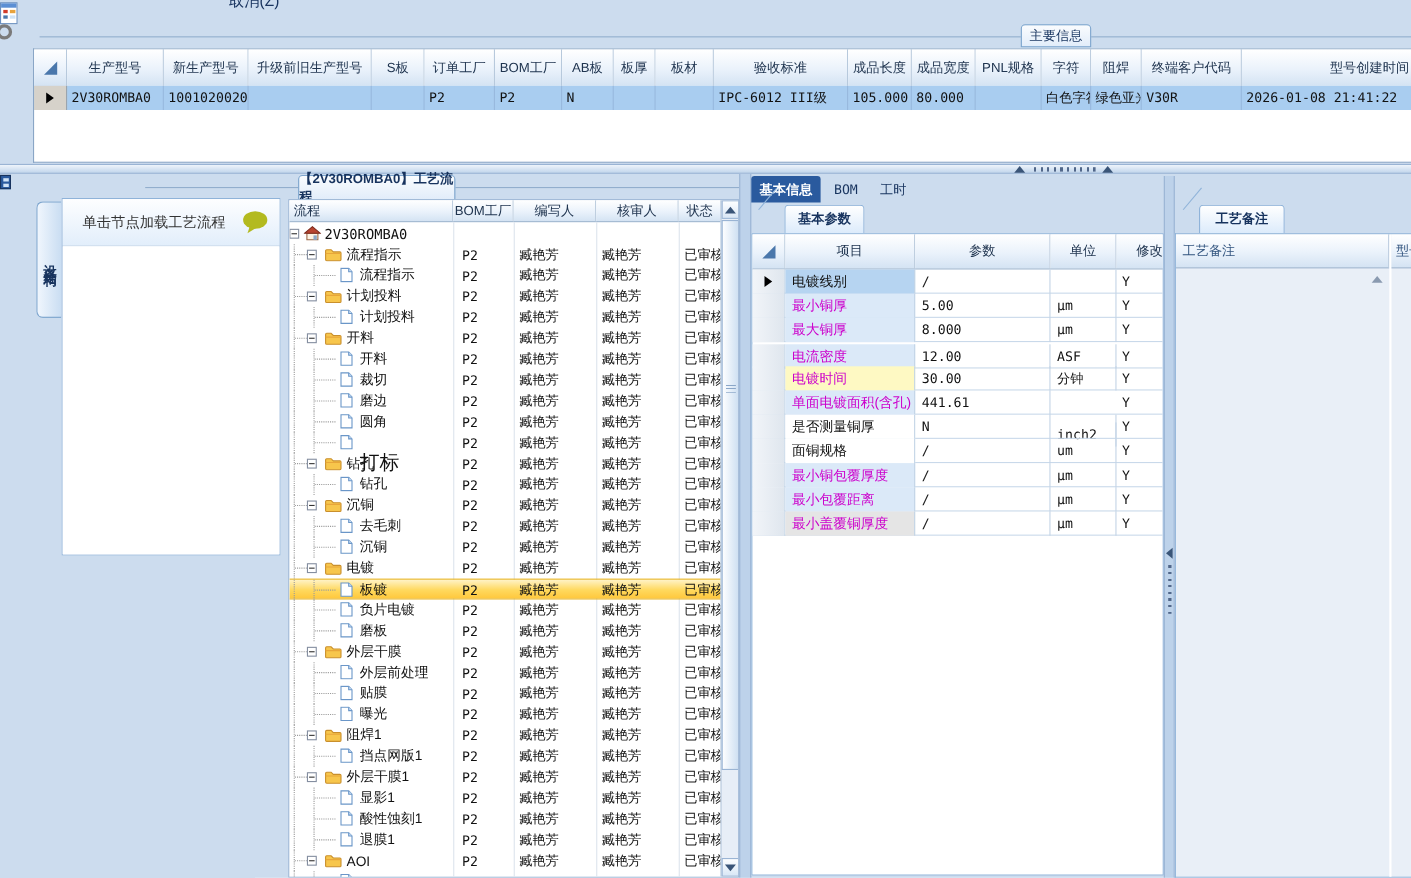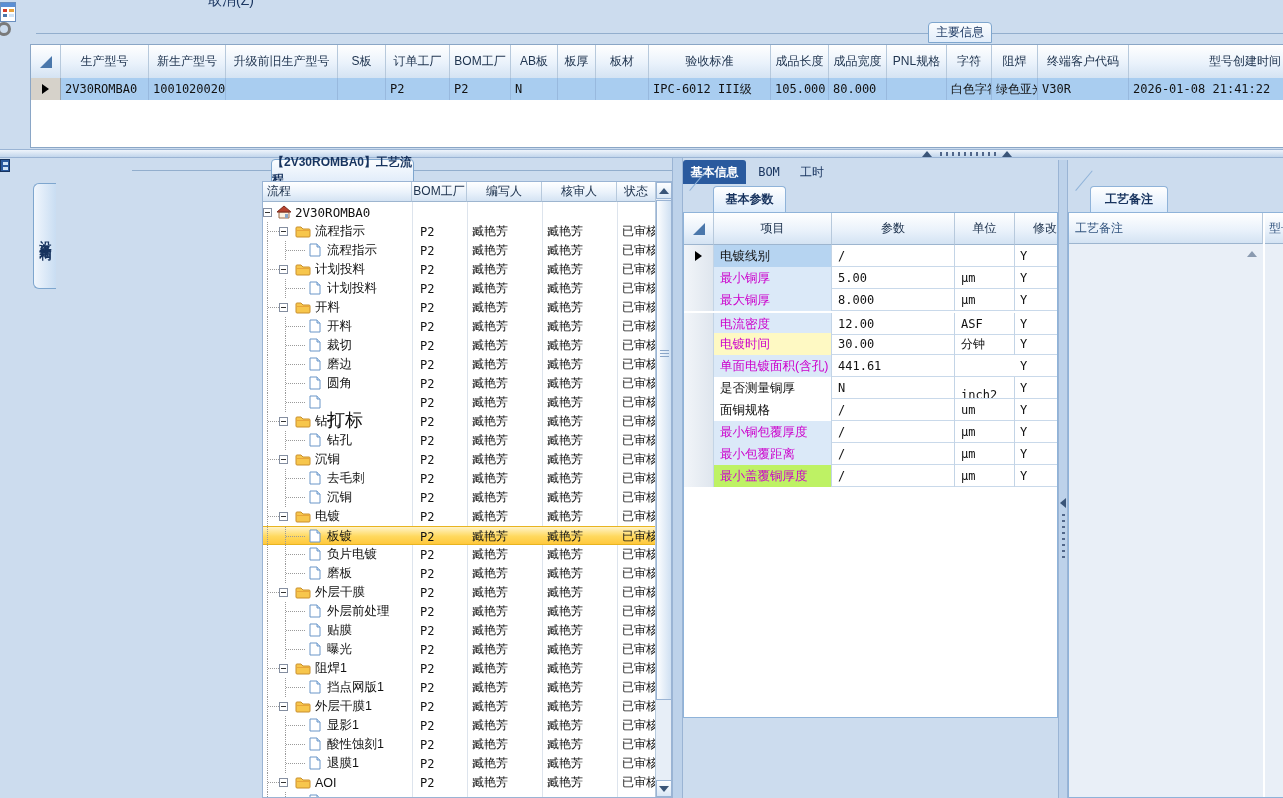--- a/index.html
+++ b/index.html
@@ -120,20 +120,30 @@
 
   <div class="abs" style="left:0;top:159px;width:10px;height:13px;background:#2a5a9e;border:1px solid #17335e;">
     <div class="abs" style="left:2px;top:2px;width:5px;height:3px;background:#cfe3f7;"></div>
     <div class="abs" style="left:2px;top:7px;width:5px;height:3px;background:#cfe3f7;"></div>
   </div>
 
   <div class="abs vtab" style="left:33px;top:183px;width:23px;height:106px;">
     <span>设备结构</span>
   </div>
 
+  <div class="abs" style="left:56px;top:180px;width:199px;height:325px;background:#fff;border:1px solid #8fb3d9;">
+    <div class="hintbar" style="height:43px;padding-left:18px;">
+      <span style="font-size:13px;color:#333;">单击节点加载工艺流程</span>
+      <svg width="26" height="22" style="margin-left:14px;">
+        <ellipse cx="13" cy="9" rx="11" ry="8" fill="#b3ba1f"></ellipse>
+        <path d="M8 15 L6 21 L14 16 Z" fill="#b3ba1f"></path>
+      </svg>
+    </div>
+    <div style="height:280px;background:#fff;"></div>
+  </div>
 
   <div class="abs hline" style="left:132px;top:170px;width:139px;"></div>
   <div class="abs hline" style="left:414px;top:170px;width:258px;"></div>
   <div class="abs caption-box" style="left:271px;top:159px;width:143px;height:23px;">
     <span>【2V30ROMBA0】工艺流程</span>
   </div>
 
   <div class="abs" id="tree-panel" style="left:262px;top:181px;width:410px;height:617px;background:#fff;border:1px solid #9ab4d4;overflow:hidden;">
       <div class="hdrcell" style="position: absolute; left: 0px; top: 0px; width: 149px; height: 20px; border-bottom: 1px solid rgb(157, 181, 207); justify-content: flex-start; padding-left: 4px;">流程</div>
       <div class="hdrcell" style="position: absolute; left: 149px; top: 0px; width: 55px; height: 20px; border-bottom: 1px solid rgb(157, 181, 207);">BOM工厂</div>
@@ -615,21 +625,21 @@
   </div>
   <div class="abs tab-plain" style="left:791px;top:160px;width:42px;height:24px;">
     <span>工时</span>
   </div>
 
   <div class="abs" style="left:690px;top:190px;width:26px;height:1px;background:#8fb3d9;transform:rotate(-50deg);transform-origin:left bottom;"></div>
   <div class="abs subtab" style="left:713px;top:186px;width:73px;height:26px;">
     <span>基本参数</span>
   </div>
 
-  <div class="abs frame" id="param-panel" style="left:683px;top:212px;width:375px;height:506px;overflow:hidden;">
+  <div class="abs frame" id="param-panel" style="left:683px;top:212px;width:375px;height:584px;overflow:hidden;">
       <div class="hdrcell" style="position: absolute; left: 0px; top: 0px; width: 30px; height: 32px; border-bottom: 1px solid rgb(157, 181, 207);">
         <div class="corner-tri"></div>
       </div>
       <div class="hdrcell" style="position: absolute; left: 30px; top: 0px; width: 118px; height: 32px; border-bottom: 1px solid rgb(157, 181, 207);">项目</div>
       <div class="hdrcell" style="position: absolute; left: 148px; top: 0px; width: 123px; height: 32px; border-bottom: 1px solid rgb(157, 181, 207);">参数</div>
       <div class="hdrcell" style="position: absolute; left: 271px; top: 0px; width: 60px; height: 32px; border-bottom: 1px solid rgb(157, 181, 207);">单位</div>
       <div class="hdrcell" style="position: absolute; left: 331px; top: 0px; width: 44px; height: 32px; border-bottom: 1px solid rgb(157, 181, 207); justify-content: flex-start; padding-left: 18px;">修改</div>
       <div style="position: absolute; left: 0px; top: 32px; width: 375px; height: 22px; border-bottom: 1px solid rgb(201, 217, 234);">
         <div style="position: absolute; left: 0px; top: 0px; width: 30px; height: 22px; background: linear-gradient(90deg, rgb(242, 245, 249), rgb(223, 230, 238)); border-right: 1px solid rgb(195, 212, 230); display: flex; align-items: center; justify-content: center;">
           <div class="row-marker"></div>
@@ -697,21 +707,21 @@
       </div>
       <div style="position: absolute; left: 0px; top: 230px; width: 375px; height: 22px; border-bottom: 1px solid rgb(201, 217, 234);">
         <div style="position: absolute; left: 0px; top: 0px; width: 30px; height: 22px; background: linear-gradient(90deg, rgb(242, 245, 249), rgb(223, 230, 238)); border-right: 1px solid rgb(195, 212, 230); display: flex; align-items: center; justify-content: center;"></div>
         <div class="cellL" style="position: absolute; left: 30px; top: 0px; width: 118px; height: 22px; padding-left: 6px; background: rgb(219, 233, 248); border-right: 1px solid rgb(195, 212, 230); font-size: 12.5px; color: rgb(204, 0, 204);">最小包覆距离</div>
         <div class="cellL mono" style="position: absolute; left: 148px; top: 0px; width: 123px; height: 22px; padding-left: 6px; border-right: 1px solid rgb(195, 212, 230);">/</div>
         <div class="cellL mono" style="position: absolute; left: 271px; top: 0px; width: 60px; height: 22px; padding-left: 6px; border-right: 1px solid rgb(195, 212, 230);">μm</div>
         <div class="cellL mono" style="position: absolute; left: 331px; top: 0px; width: 44px; height: 22px; padding-left: 5px;">Y</div>
       </div>
       <div style="position: absolute; left: 0px; top: 252px; width: 375px; height: 22px; border-bottom: 1px solid rgb(201, 217, 234);">
         <div style="position: absolute; left: 0px; top: 0px; width: 30px; height: 22px; background: linear-gradient(90deg, rgb(242, 245, 249), rgb(223, 230, 238)); border-right: 1px solid rgb(195, 212, 230); display: flex; align-items: center; justify-content: center;"></div>
-        <div class="cellL" style="position: absolute; left: 30px; top: 0px; width: 118px; height: 22px; padding-left: 6px; background: #bef264; border-right: 1px solid rgb(195, 212, 230); font-size: 12.5px; color: rgb(204, 0, 204);">最小盖覆铜厚度</div>
+        <div class="cellL" style="position: absolute; left: 30px; top: 0px; width: 118px; height: 22px; padding-left: 6px; background: #e5e5e5; border-right: 1px solid rgb(195, 212, 230); font-size: 12.5px; color: rgb(204, 0, 204);">最小盖覆铜厚度</div>
         <div class="cellL mono" style="position: absolute; left: 148px; top: 0px; width: 123px; height: 22px; padding-left: 6px; border-right: 1px solid rgb(195, 212, 230);">/</div>
         <div class="cellL mono" style="position: absolute; left: 271px; top: 0px; width: 60px; height: 22px; padding-left: 6px; border-right: 1px solid rgb(195, 212, 230);">μm</div>
         <div class="cellL mono" style="position: absolute; left: 331px; top: 0px; width: 44px; height: 22px; padding-left: 5px;">Y</div>
       </div>
     </div>
 
   <div class="abs" style="left:1058px;top:160px;width:10px;height:638px;background:#bdd2ea;border-left:1px solid #9ab4d4;border-right:1px solid #9ab4d4;">
     <div class="abs tri-left" style="left:1px;top:338px;"></div>
     <div class="abs dots-v" style="left:3px;top:350px;width:3px;height:48px;"></div>
   </div>

